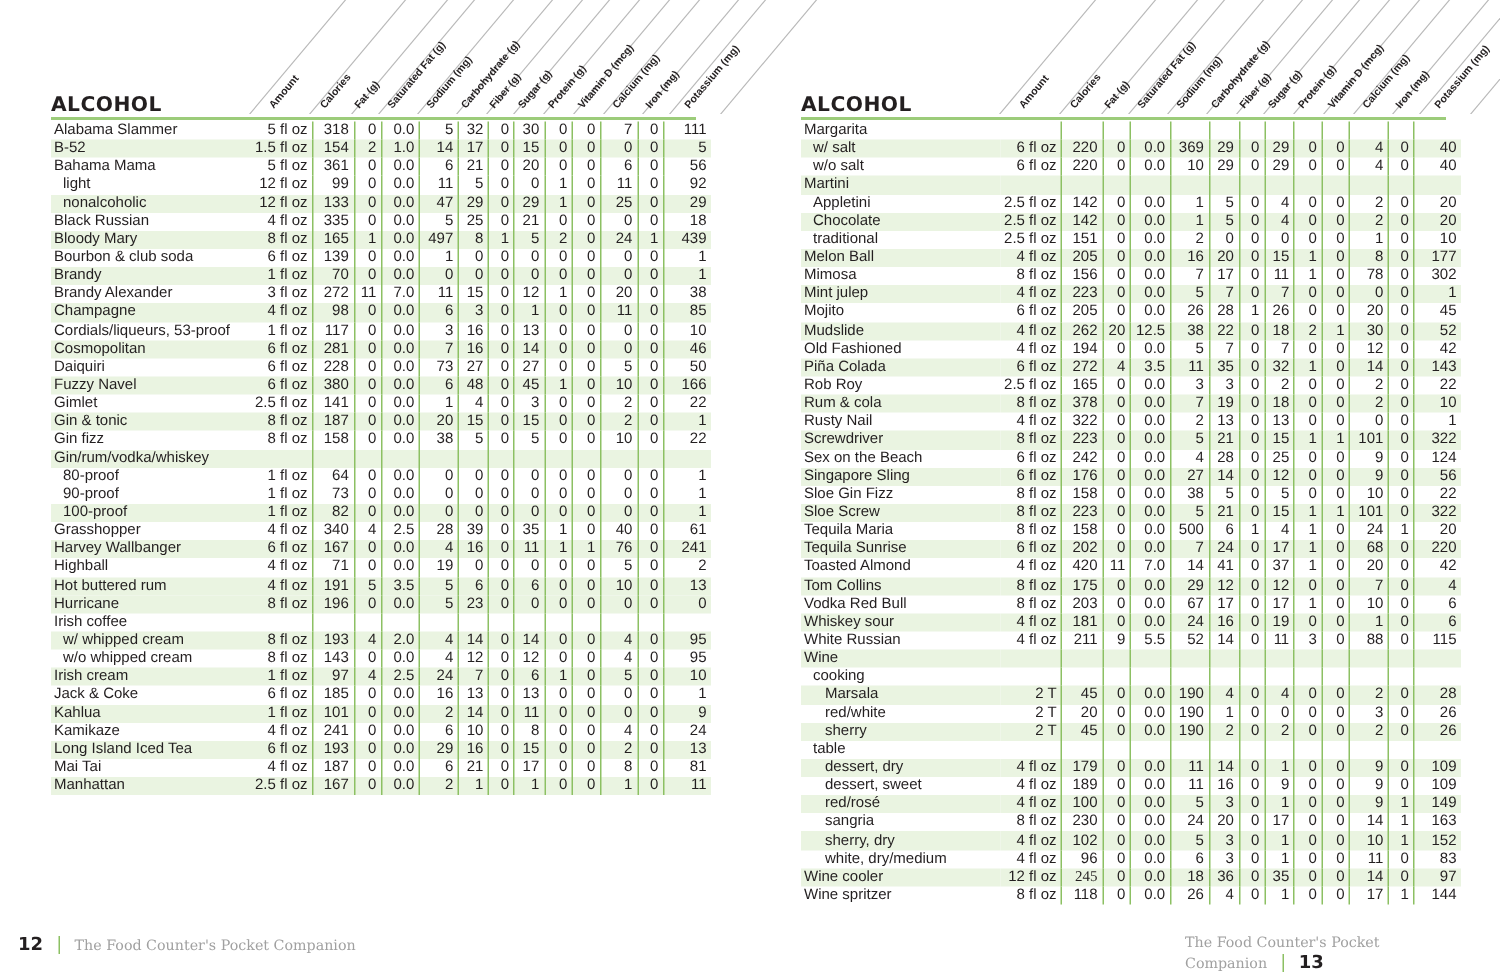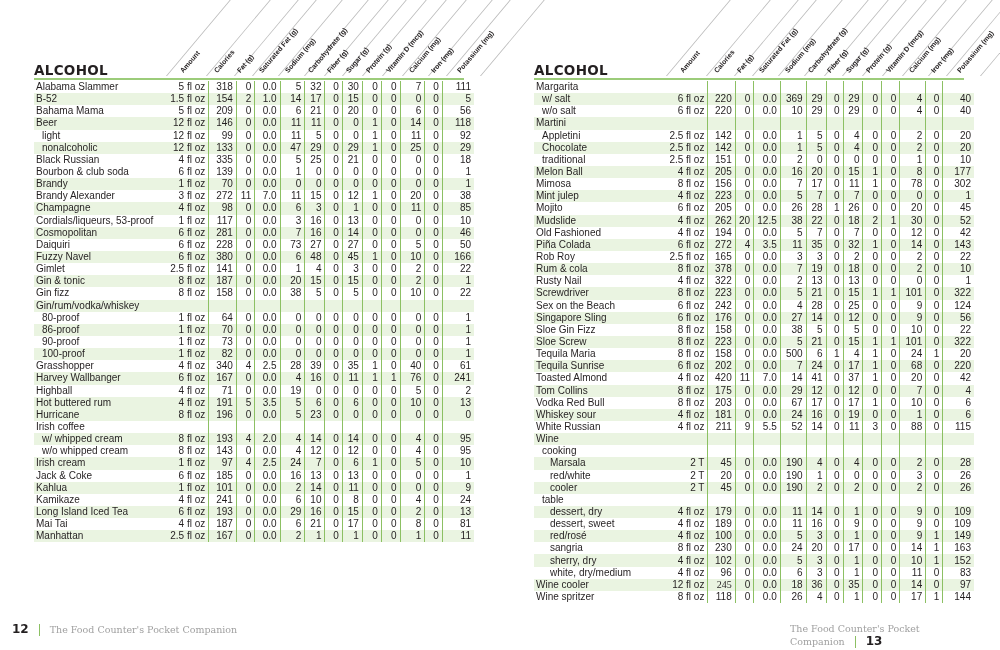--- a/index.html
+++ b/index.html
@@ -91,48 +91,32 @@
           <td class="n" style="width: 15px;">15</td>
           <td class="n" style="width: 15px;">0</td>
           <td class="n" style="width: 15px;">0</td>
           <td class="n" style="width: 21px;">0</td>
           <td class="n" style="width: 13px;">0</td>
           <td class="n last" style="width: 29px;">5</td>
         </tr>
         <tr>
           <td class="name">Bahama Mama</td>
           <td class="amt" style="width: 35px;">5 fl oz</td>
-          <td class="n" style="width: 23px;">209</td>
+          <td class="n" style="width: 23px;">361</td>
           <td class="n" style="width: 13px;">0</td>
           <td class="n" style="width: 21px;">0.0</td>
           <td class="n" style="width: 21px;">6</td>
           <td class="n" style="width: 15px;">21</td>
           <td class="n" style="width: 13px;">0</td>
           <td class="n" style="width: 15px;">20</td>
           <td class="n" style="width: 15px;">0</td>
           <td class="n" style="width: 15px;">0</td>
           <td class="n" style="width: 21px;">6</td>
           <td class="n" style="width: 13px;">0</td>
           <td class="n last" style="width: 29px;">56</td>
-        </tr>
-        <tr class="g">
-          <td class="name">Beer</td>
-          <td class="amt" style="width: 35px;">12 fl oz</td>
-          <td class="n" style="width: 23px;">146</td>
-          <td class="n" style="width: 13px;">0</td>
-          <td class="n" style="width: 21px;">0.0</td>
-          <td class="n" style="width: 21px;">11</td>
-          <td class="n" style="width: 15px;">11</td>
-          <td class="n" style="width: 13px;">0</td>
-          <td class="n" style="width: 15px;">0</td>
-          <td class="n" style="width: 15px;">1</td>
-          <td class="n" style="width: 15px;">0</td>
-          <td class="n" style="width: 21px;">14</td>
-          <td class="n" style="width: 13px;">0</td>
-          <td class="n last" style="width: 29px;">118</td>
         </tr>
         <tr>
           <td class="name i1">light</td>
           <td class="amt" style="width: 35px;">12 fl oz</td>
           <td class="n" style="width: 23px;">99</td>
           <td class="n" style="width: 13px;">0</td>
           <td class="n" style="width: 21px;">0.0</td>
           <td class="n" style="width: 21px;">11</td>
           <td class="n" style="width: 15px;">5</td>
           <td class="n" style="width: 13px;">0</td>
@@ -167,20 +151,36 @@
           <td class="n" style="width: 21px;">0.0</td>
           <td class="n" style="width: 21px;">5</td>
           <td class="n" style="width: 15px;">25</td>
           <td class="n" style="width: 13px;">0</td>
           <td class="n" style="width: 15px;">21</td>
           <td class="n" style="width: 15px;">0</td>
           <td class="n" style="width: 15px;">0</td>
           <td class="n" style="width: 21px;">0</td>
           <td class="n" style="width: 13px;">0</td>
           <td class="n last" style="width: 29px;">18</td>
+        </tr>
+        <tr class="g">
+          <td class="name">Bloody Mary</td>
+          <td class="amt" style="width: 35px;">8 fl oz</td>
+          <td class="n" style="width: 23px;">165</td>
+          <td class="n" style="width: 13px;">1</td>
+          <td class="n" style="width: 21px;">0.0</td>
+          <td class="n" style="width: 21px;">497</td>
+          <td class="n" style="width: 15px;">8</td>
+          <td class="n" style="width: 13px;">1</td>
+          <td class="n" style="width: 15px;">5</td>
+          <td class="n" style="width: 15px;">2</td>
+          <td class="n" style="width: 15px;">0</td>
+          <td class="n" style="width: 21px;">24</td>
+          <td class="n" style="width: 13px;">1</td>
+          <td class="n last" style="width: 29px;">439</td>
         </tr>
         <tr>
           <td class="name">Bourbon &amp; club soda</td>
           <td class="amt" style="width: 35px;">6 fl oz</td>
           <td class="n" style="width: 23px;">139</td>
           <td class="n" style="width: 13px;">0</td>
           <td class="n" style="width: 21px;">0.0</td>
           <td class="n" style="width: 21px;">1</td>
           <td class="n" style="width: 15px;">0</td>
           <td class="n" style="width: 13px;">0</td>
@@ -364,36 +364,20 @@
           <td class="n" style="width: 15px;"></td>
           <td class="n" style="width: 15px;"></td>
           <td class="n" style="width: 21px;"></td>
           <td class="n" style="width: 13px;"></td>
           <td class="n last" style="width: 29px;"></td>
         </tr>
         <tr>
           <td class="name i1">80-proof</td>
           <td class="amt" style="width: 35px;">1 fl oz</td>
           <td class="n" style="width: 23px;">64</td>
-          <td class="n" style="width: 13px;">0</td>
-          <td class="n" style="width: 21px;">0.0</td>
-          <td class="n" style="width: 21px;">0</td>
-          <td class="n" style="width: 15px;">0</td>
-          <td class="n" style="width: 13px;">0</td>
-          <td class="n" style="width: 15px;">0</td>
-          <td class="n" style="width: 15px;">0</td>
-          <td class="n" style="width: 15px;">0</td>
-          <td class="n" style="width: 21px;">0</td>
-          <td class="n" style="width: 13px;">0</td>
-          <td class="n last" style="width: 29px;">1</td>
-        </tr>
-        <tr class="g">
-          <td class="name i1">86-proof</td>
-          <td class="amt" style="width: 35px;">1 fl oz</td>
-          <td class="n" style="width: 23px;">70</td>
           <td class="n" style="width: 13px;">0</td>
           <td class="n" style="width: 21px;">0.0</td>
           <td class="n" style="width: 21px;">0</td>
           <td class="n" style="width: 15px;">0</td>
           <td class="n" style="width: 13px;">0</td>
           <td class="n" style="width: 15px;">0</td>
           <td class="n" style="width: 15px;">0</td>
           <td class="n" style="width: 15px;">0</td>
           <td class="n" style="width: 21px;">0</td>
           <td class="n" style="width: 13px;">0</td>
@@ -1234,21 +1218,21 @@
           <td class="n" style="width: 15px;">1</td>
           <td class="n" style="width: 13px;">0</td>
           <td class="n" style="width: 15px;">0</td>
           <td class="n" style="width: 15px;">0</td>
           <td class="n" style="width: 15px;">0</td>
           <td class="n" style="width: 21px;">3</td>
           <td class="n" style="width: 13px;">0</td>
           <td class="n last" style="width: 29px;">26</td>
         </tr>
         <tr class="g">
-          <td class="name i2">cooler</td>
+          <td class="name i2">sherry</td>
           <td class="amt" style="width: 35px;">2 T</td>
           <td class="n" style="width: 23px;">45</td>
           <td class="n" style="width: 13px;">0</td>
           <td class="n" style="width: 21px;">0.0</td>
           <td class="n" style="width: 21px;">190</td>
           <td class="n" style="width: 15px;">2</td>
           <td class="n" style="width: 13px;">0</td>
           <td class="n" style="width: 15px;">2</td>
           <td class="n" style="width: 15px;">0</td>
           <td class="n" style="width: 15px;">0</td>

